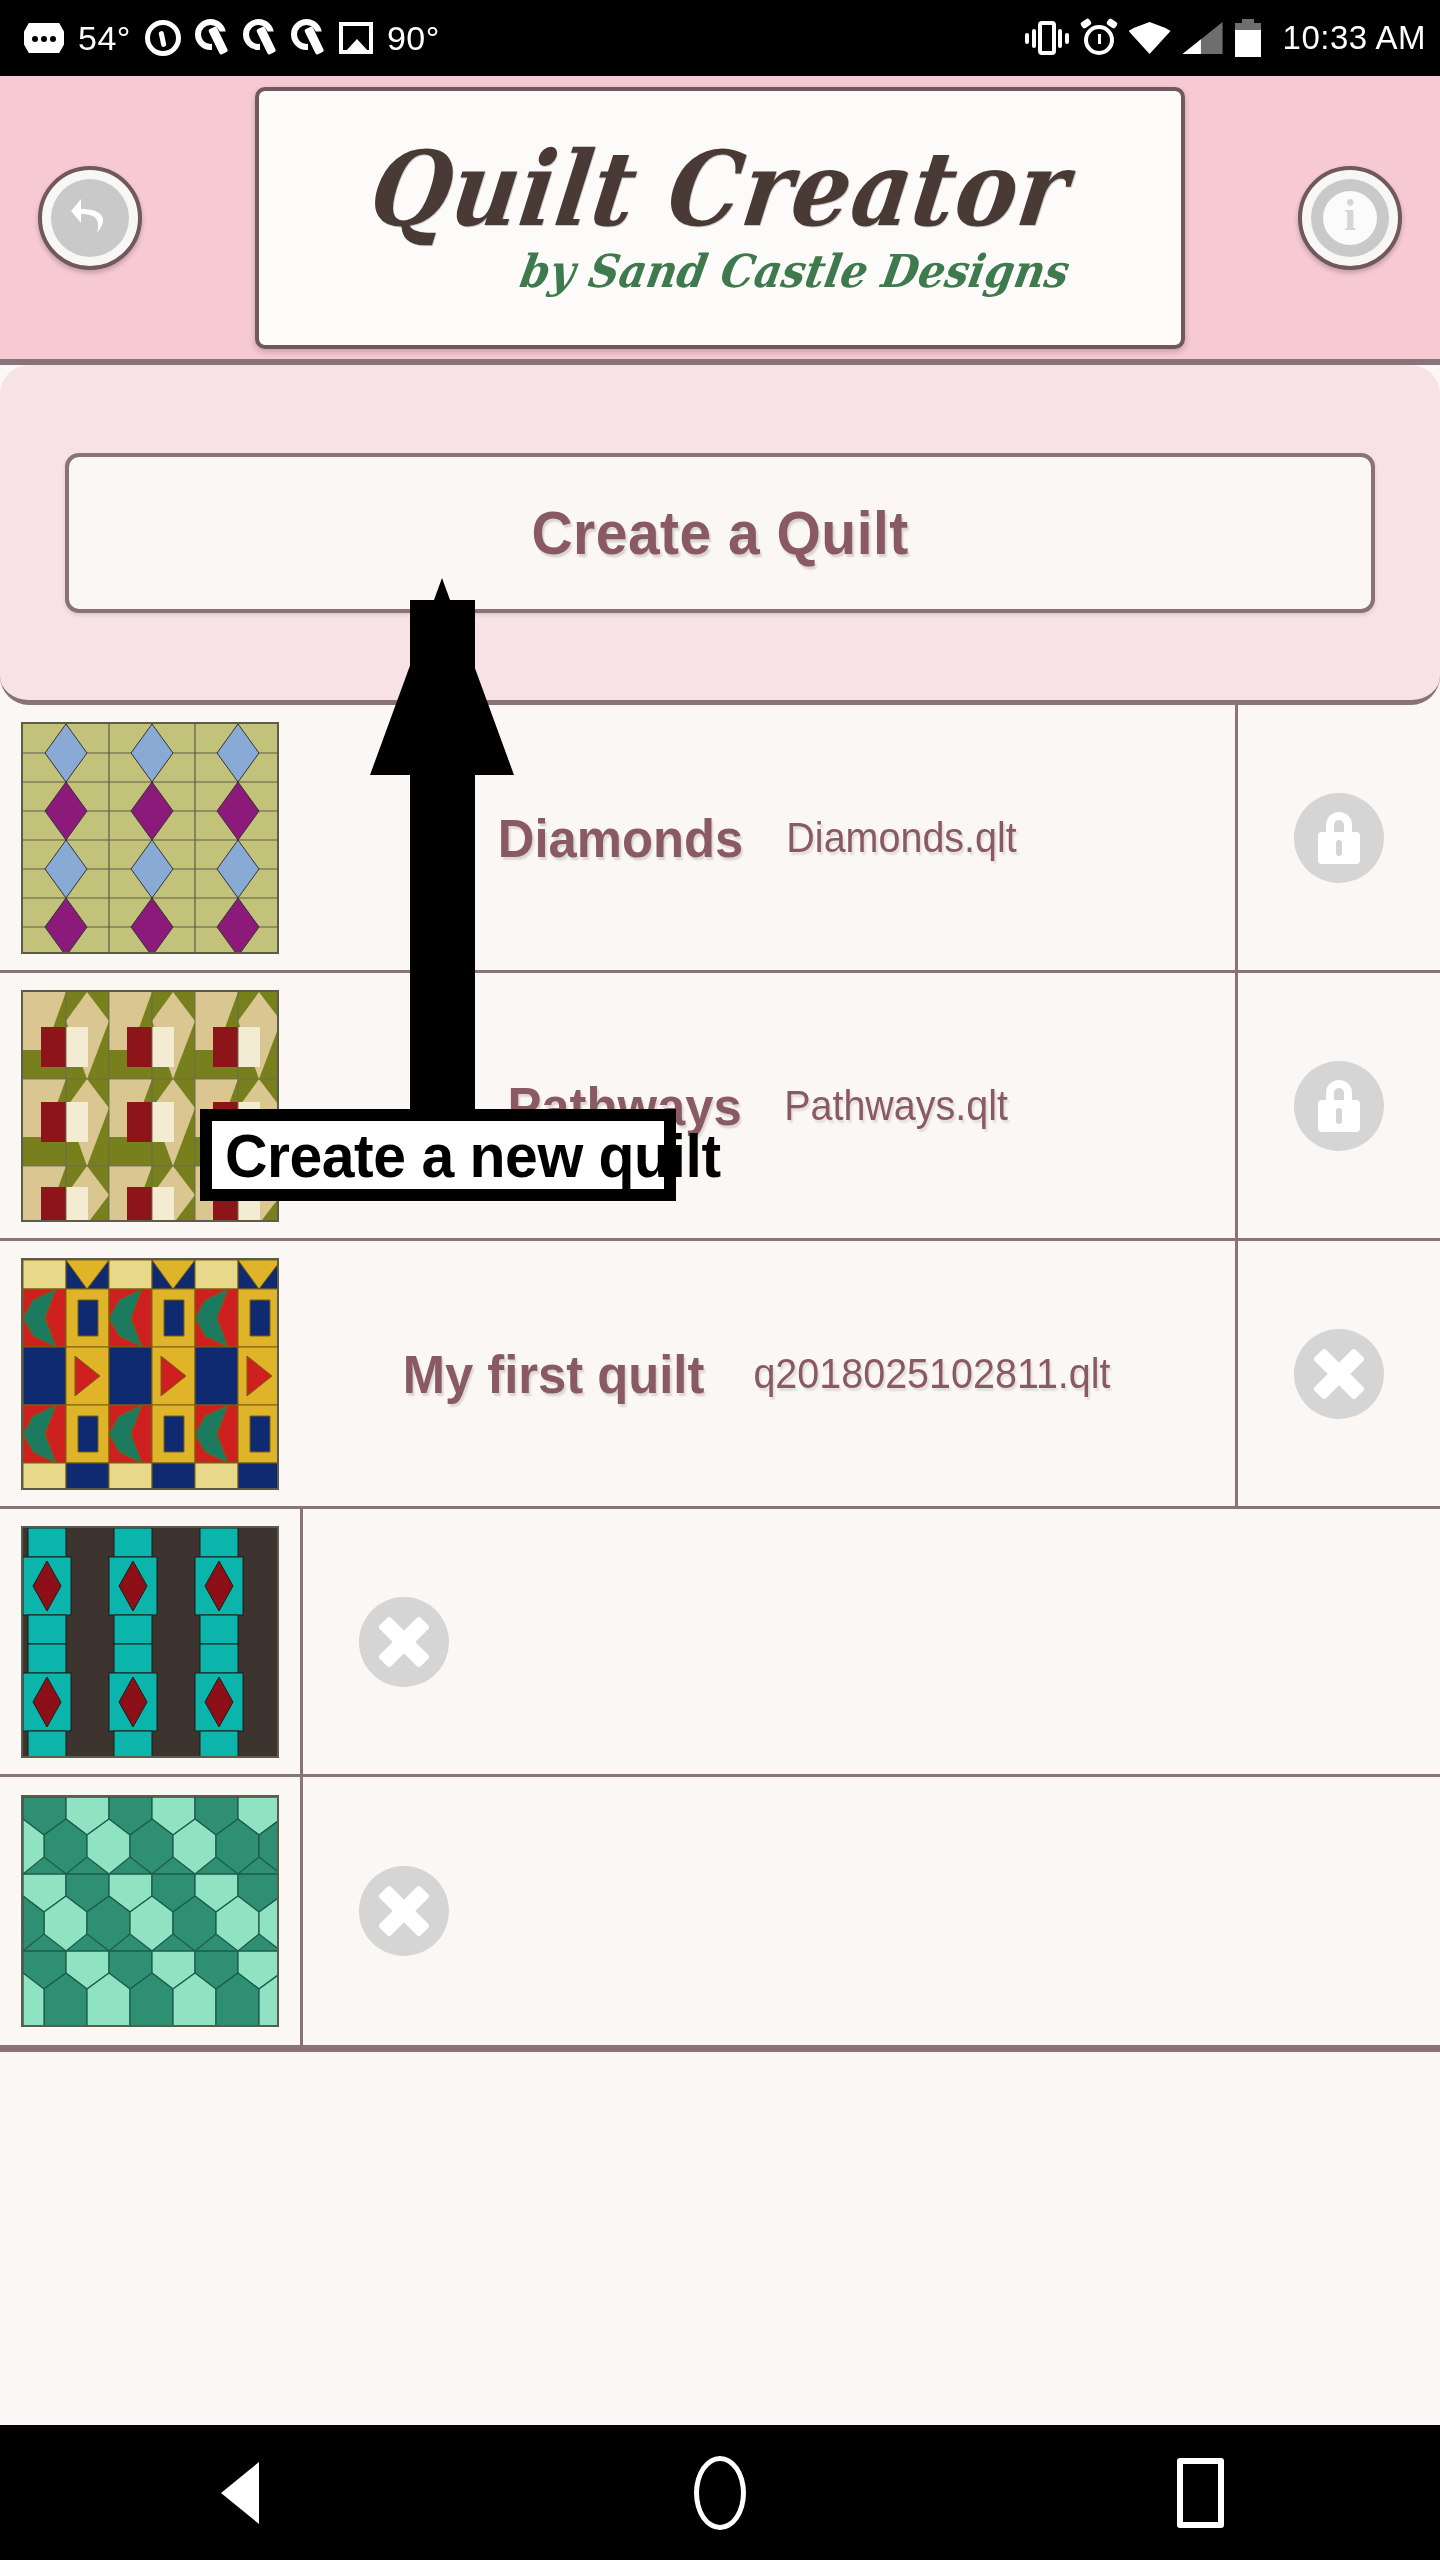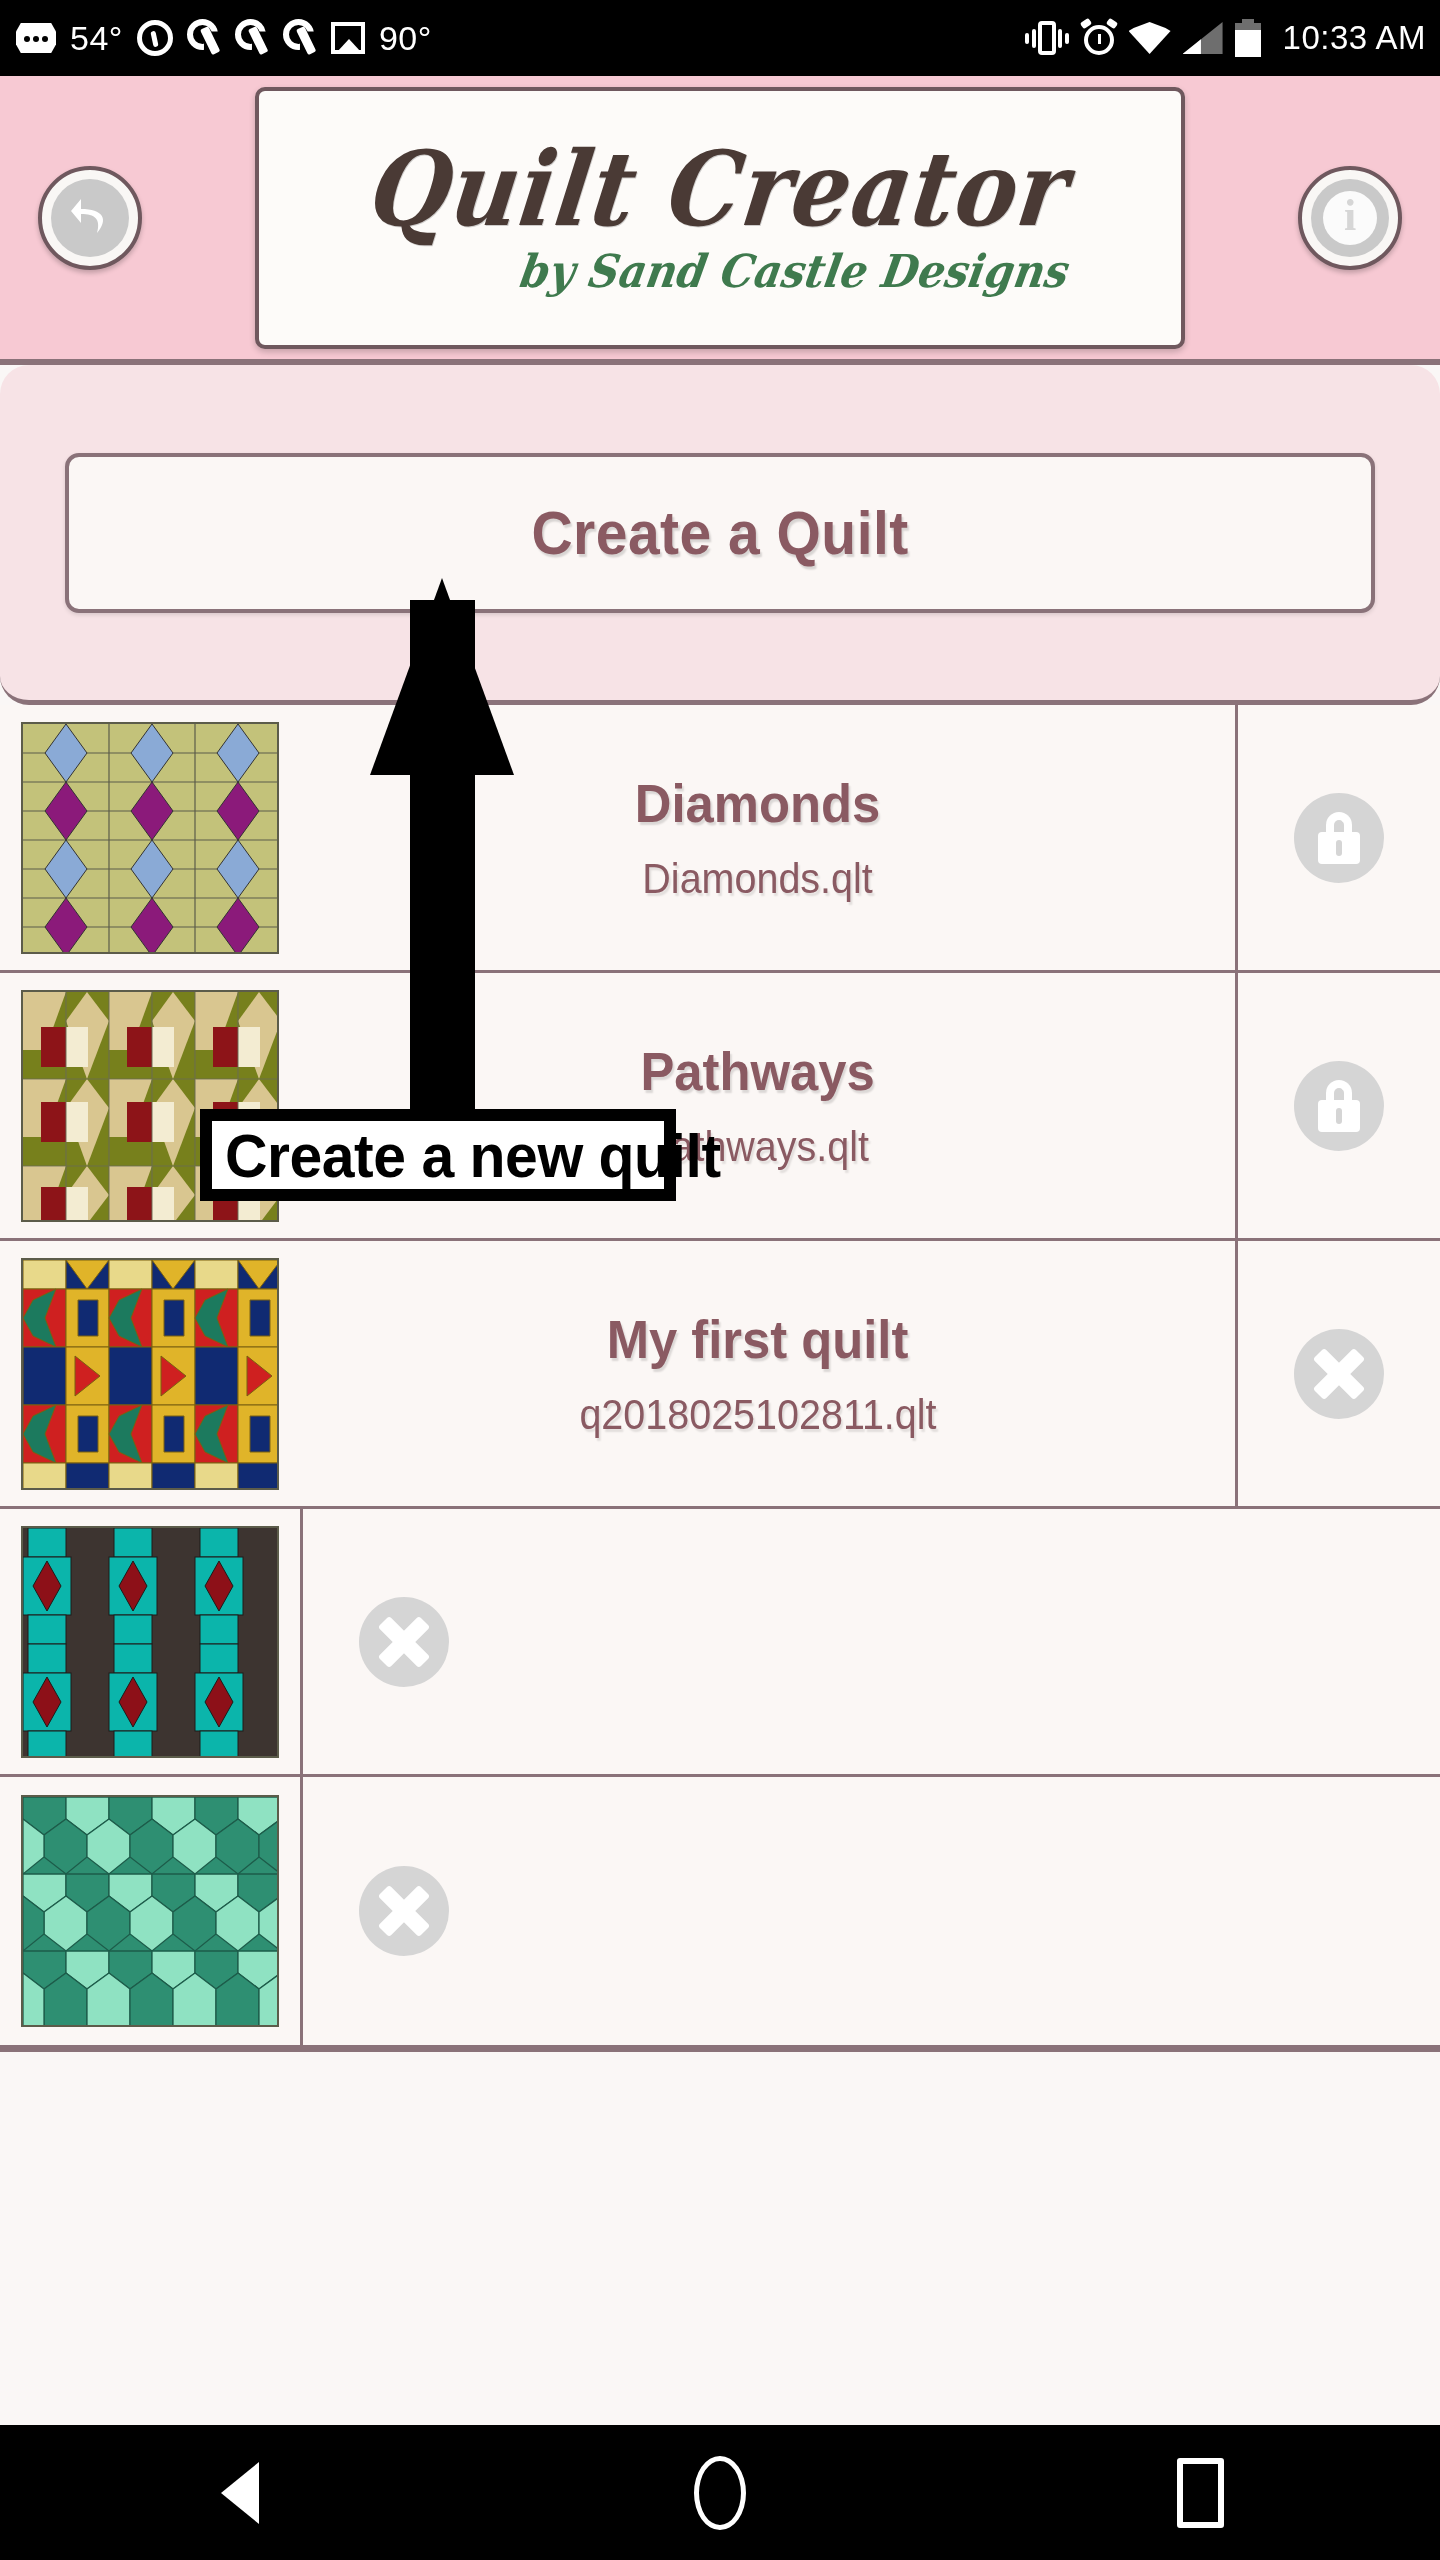--- a/index.html
+++ b/index.html
@@ -7,21 +7,21 @@
   body {
     font-family:"Liberation Sans", sans-serif;
     -webkit-font-smoothing:antialiased;
     position:relative; overflow:hidden;
   }
 
   
   .statusbar{
     position:absolute; top:0; left:0; width:1440px; height:76px;
     background:#000; color:#fff; display:flex; align-items:center;
-    padding:0 14px 0 16px;
+    padding:0 14px 0 24px;
   }
   .sb-left{ display:flex; align-items:center; gap:14px; flex:1; }
   .sb-right{ display:flex; align-items:center; gap:12px; }
   .sb-temp{ font-size:34px; font-weight:400; letter-spacing:.5px; }
   .sb-time{ font-size:33px; font-weight:400; letter-spacing:.5px; margin-left:10px; }
   .ico{ display:inline-block; }
 
   
   .ico-dots{ width:40px; height:30px; position:relative; }
   .ico-dots .bub{
@@ -222,21 +222,21 @@
     width:300px; flex:0 0 300px;
     display:flex; align-items:center; justify-content:center;
   }
   .thumb{
     width:258px; height:232px;
     border:2px solid #5c5c4a;
     display:grid;
     overflow:hidden;
   }
   .row .text-cell{
-    flex:1 1 auto; display:flex; flex-direction:column;
+    flex:1 1 auto; display:flex; flex-direction:row;
     align-items:center; justify-content:center; gap:28px;
     padding-right:20px;
   }
   .q-title{
     font-size:54px; font-weight:700; color:#8a5a62;
     text-shadow:2px 3px 2px rgba(0,0,0,.13);
     transform:scaleX(.94);
     text-align:center; line-height:1;
   }
   .q-file{

